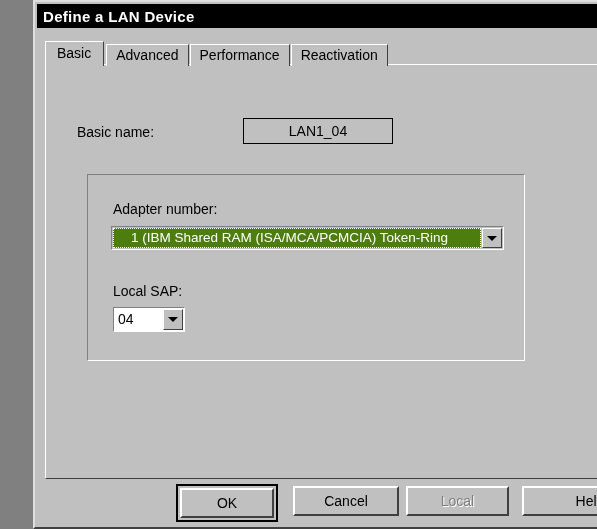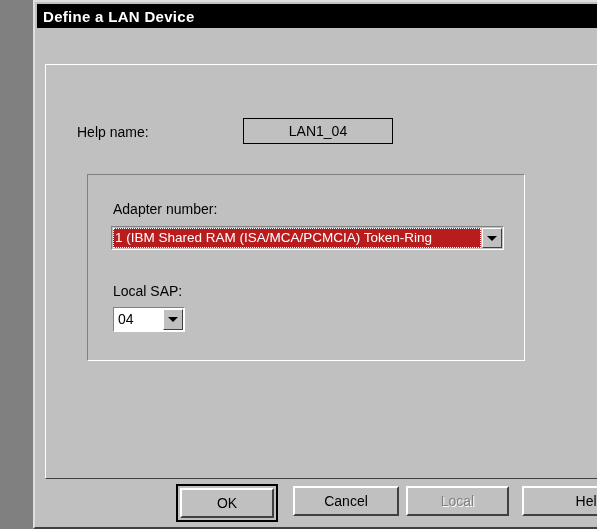--- a/index.html
+++ b/index.html
@@ -180,27 +180,27 @@
     border-top: 1px solid #808080;
     border-left: 1px solid #808080;
     border-right: 1px solid #ffffff;
     border-bottom: 1px solid #ffffff;
     display: flex;
     align-items: stretch;
     padding: 1px;
   }
   .combo-adapter-text {
     flex: 1;
-    background: #b91c1c;
+    background: #4d7c0f;
     color: #ffffff;
     font-size: 13.5px;
     line-height: 20px;
     white-space: nowrap;
     overflow: hidden;
-    padding-left: 2px;
+    padding-left: 18px;
     box-sizing: border-box;
     outline: 1px dotted #ffffff;
     outline-offset: -1px;
   }
   .combo-arrow {
     width: 20px;
     background: #c0c0c0;
     border-top: 1px solid #ffffff;
     border-left: 1px solid #ffffff;
     border-right: 1px solid #404040;
@@ -283,24 +283,30 @@
 </head>
 <body>
 
 <div class="window">
 
   <div class="titlebar">
     <span class="title-text">Define a LAN Device</span>
     <div class="close-button">✕</div>
   </div>
 
+  <div class="tabstrip">
+    <div class="tab active">Basic</div>
+    <div class="tab">Advanced</div>
+    <div class="tab">Performance</div>
+    <div class="tab">Reactivation</div>
+  </div>
 
   <div class="tabpanel"></div>
 
-  <div class="portname-label">Help name:</div>
+  <div class="portname-label">Basic name:</div>
   <div class="portname-field">LAN1_04</div>
 
   <div class="groupbox"></div>
 
   <div class="field-label lbl-adapter">Adapter number:</div>
   <div class="combo-adapter">
     <div class="combo-adapter-text">1 (IBM Shared RAM (ISA/MCA/PCMCIA) Token-Ring</div>
     <div class="combo-arrow">
       <span class="arrow-glyph"></span>
     </div>

